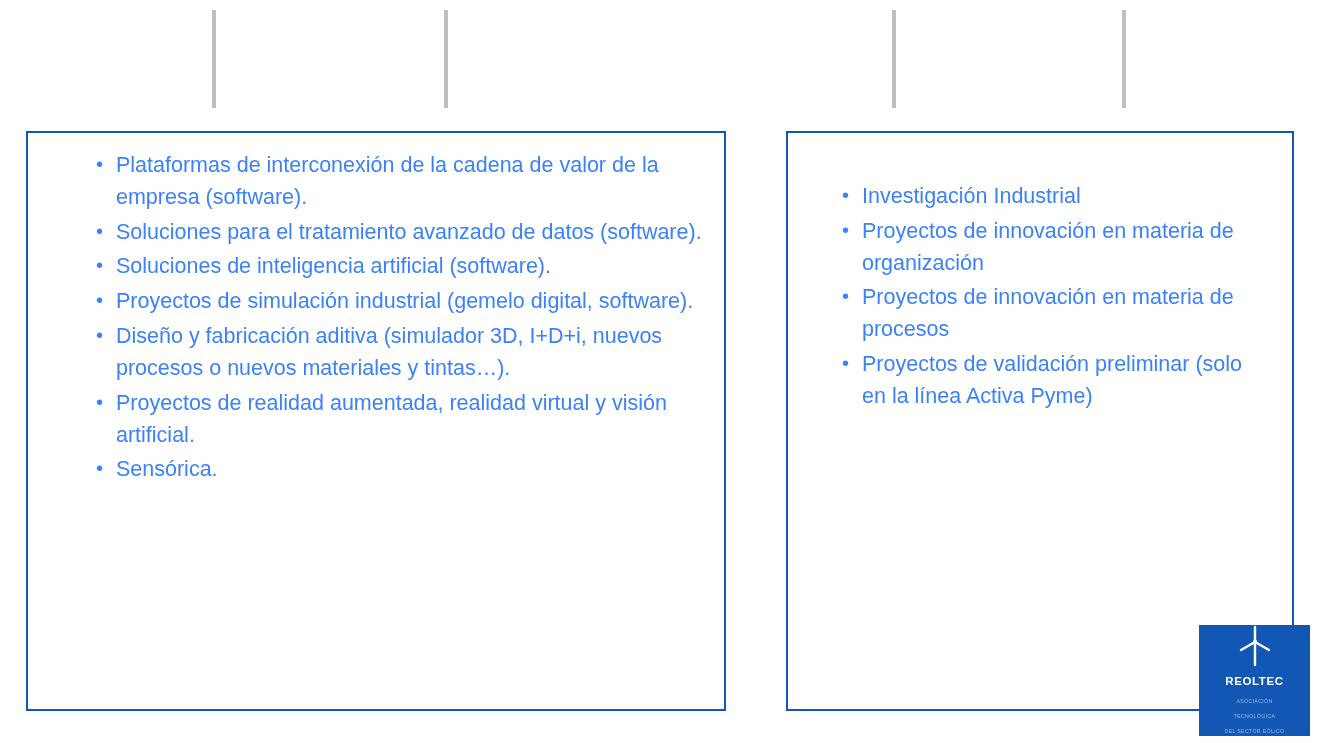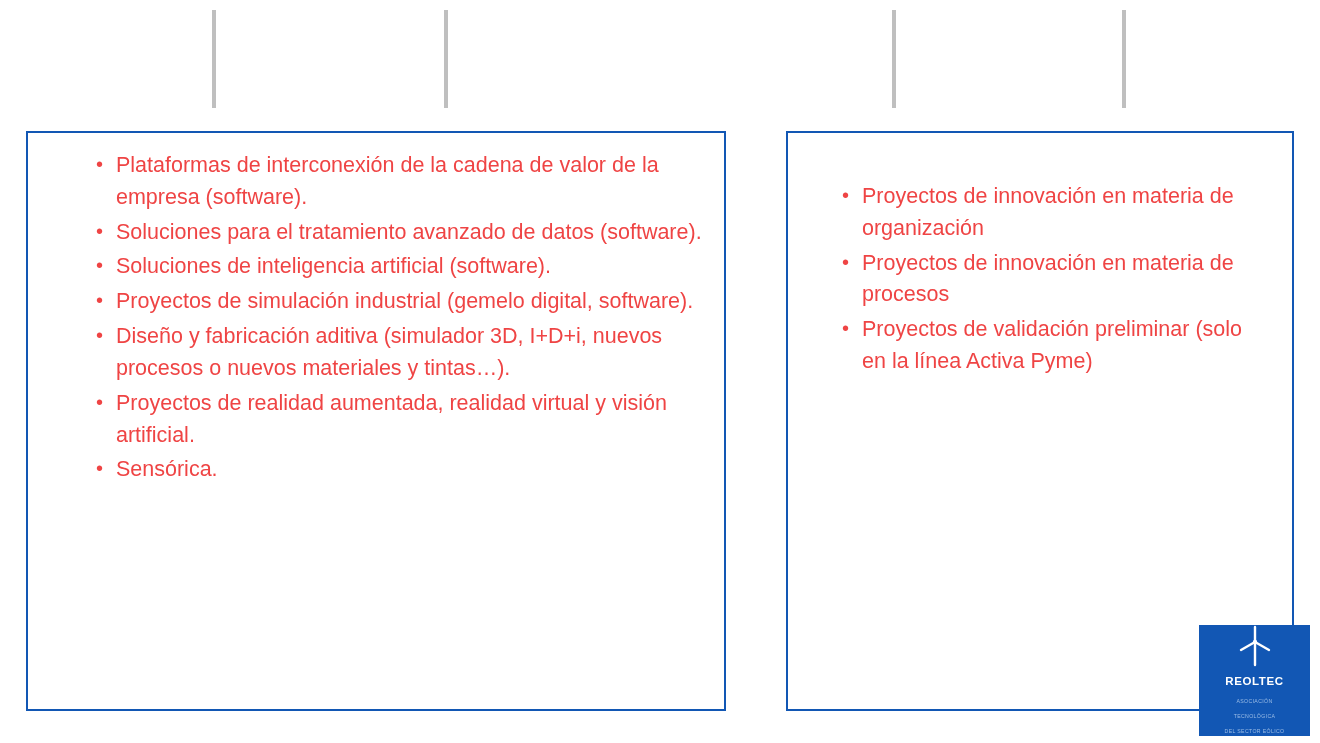--- a/index.html
+++ b/index.html
@@ -73,21 +73,21 @@
     left: 786px;
     top: 131px;
     width: 508px;
     height: 580px;
   }
 
   ul.list {
     list-style: none;
     margin: 0;
     padding: 0;
-    color: #ef4444;
+    color: #3b82f6;
   }
   ul.list li {
     position: relative;
     padding-left: 26px;
     margin: 0 0 3px 0;
   }
   ul.list li::before {
     content: "\2022";
     position: absolute;
     left: 6px;
@@ -166,20 +166,21 @@
       <li>Soluciones de inteligencia artificial (software).</li>
       <li>Proyectos de simulación industrial (gemelo digital, software).</li>
       <li>Diseño y fabricación aditiva (simulador 3D, I+D+i, nuevos procesos o nuevos materiales y tintas…).</li>
       <li>Proyectos de realidad aumentada, realidad virtual y visión artificial.</li>
       <li>Sensórica.</li>
     </ul>
   </div>
 
   <div class="box box-right">
     <ul class="list list-right">
+      <li>Investigación Industrial</li>
       <li>Proyectos de innovación en materia de organización</li>
       <li>Proyectos de innovación en materia de procesos</li>
       <li>Proyectos de validación preliminar (solo en la línea Activa Pyme)</li>
     </ul>
   </div>
 
   <div class="logo">
     <svg class="logo-mark" viewBox="0 0 46 42">
       <g stroke="#ffffff" stroke-width="2.4" fill="none" stroke-linecap="round">
         <line x1="23" y1="17" x2="23" y2="40"></line>

